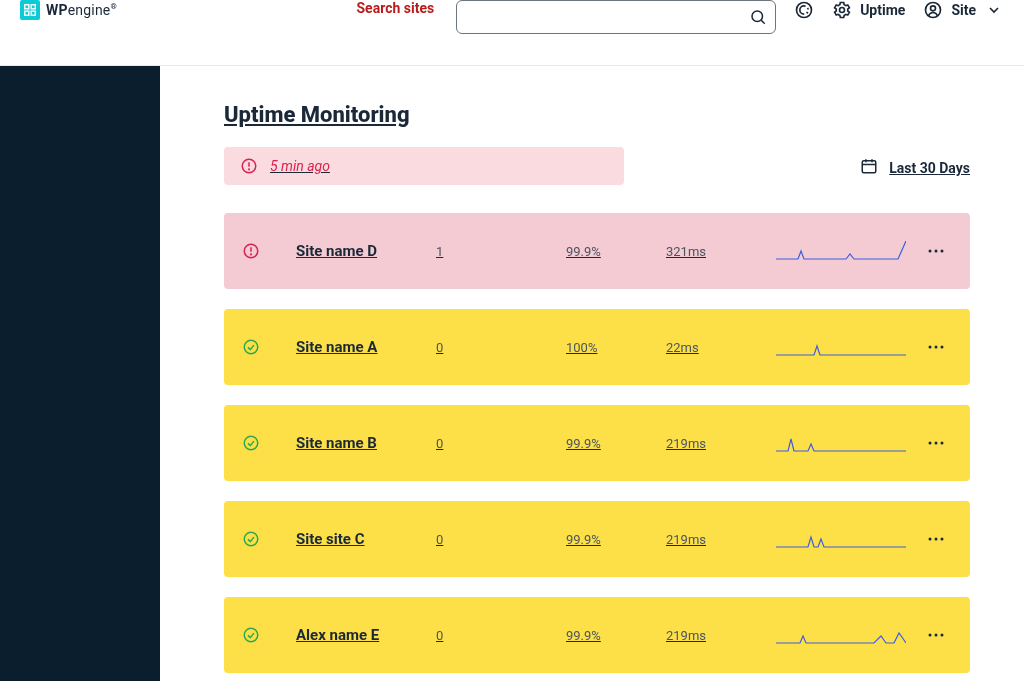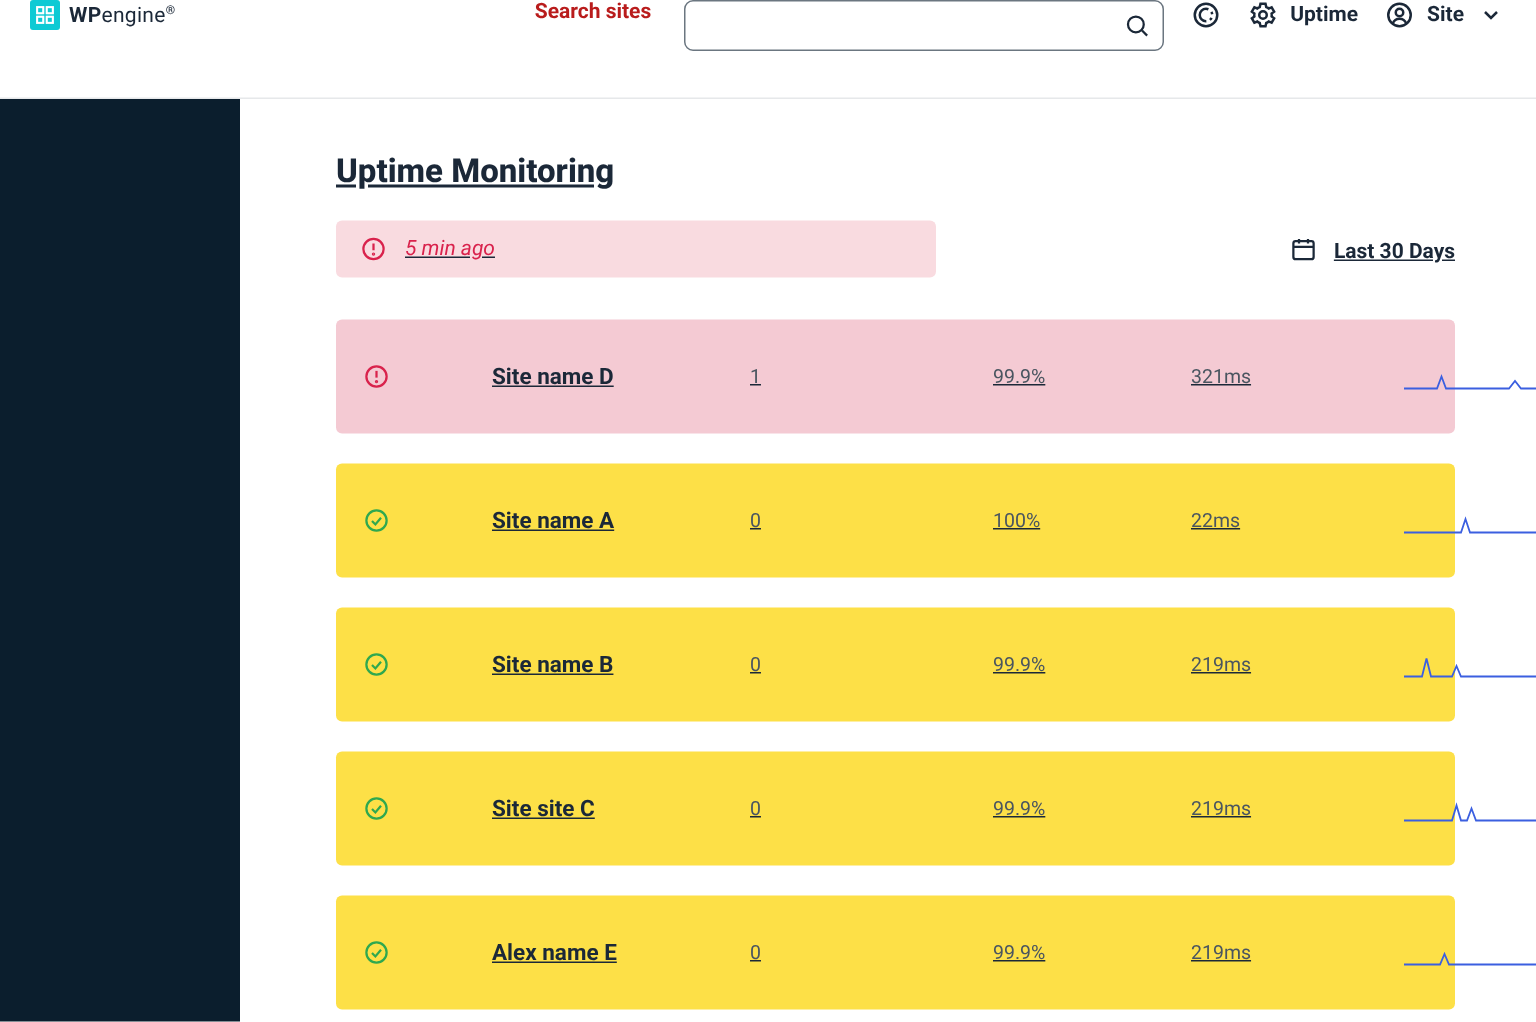--- a/index.html
+++ b/index.html
@@ -126,21 +126,20 @@
     font-size:13px;
     color:#1b2838;
   }
   .rows { display:flex; flex-direction:column; gap:20px; }
   .row {
     display:grid;
     grid-template-columns: 54px 140px 130px 100px 110px 1fr 60px;
     align-items:center;
     padding: 24px 18px;
     border-radius: 4px;
-    gap: 32px;
   }
   .row-ok { background:#fde047; }
   .row-bad { background:#f4cad3; }
   .status-icon { display:flex; align-items:center; }
   .status-ok { color:#2fa84f; }
   .status-bad { color:#d9224c; }
   .row .site-name { font-weight:700; font-size:15px; }
   .row .num, .row .uptime, .row .resp { font-size:13px; color:#4a5560; }
   .spark svg { width:130px; height:28px; }
   .more { display:flex; justify-content:center; cursor:pointer; color:#1b2838; }

